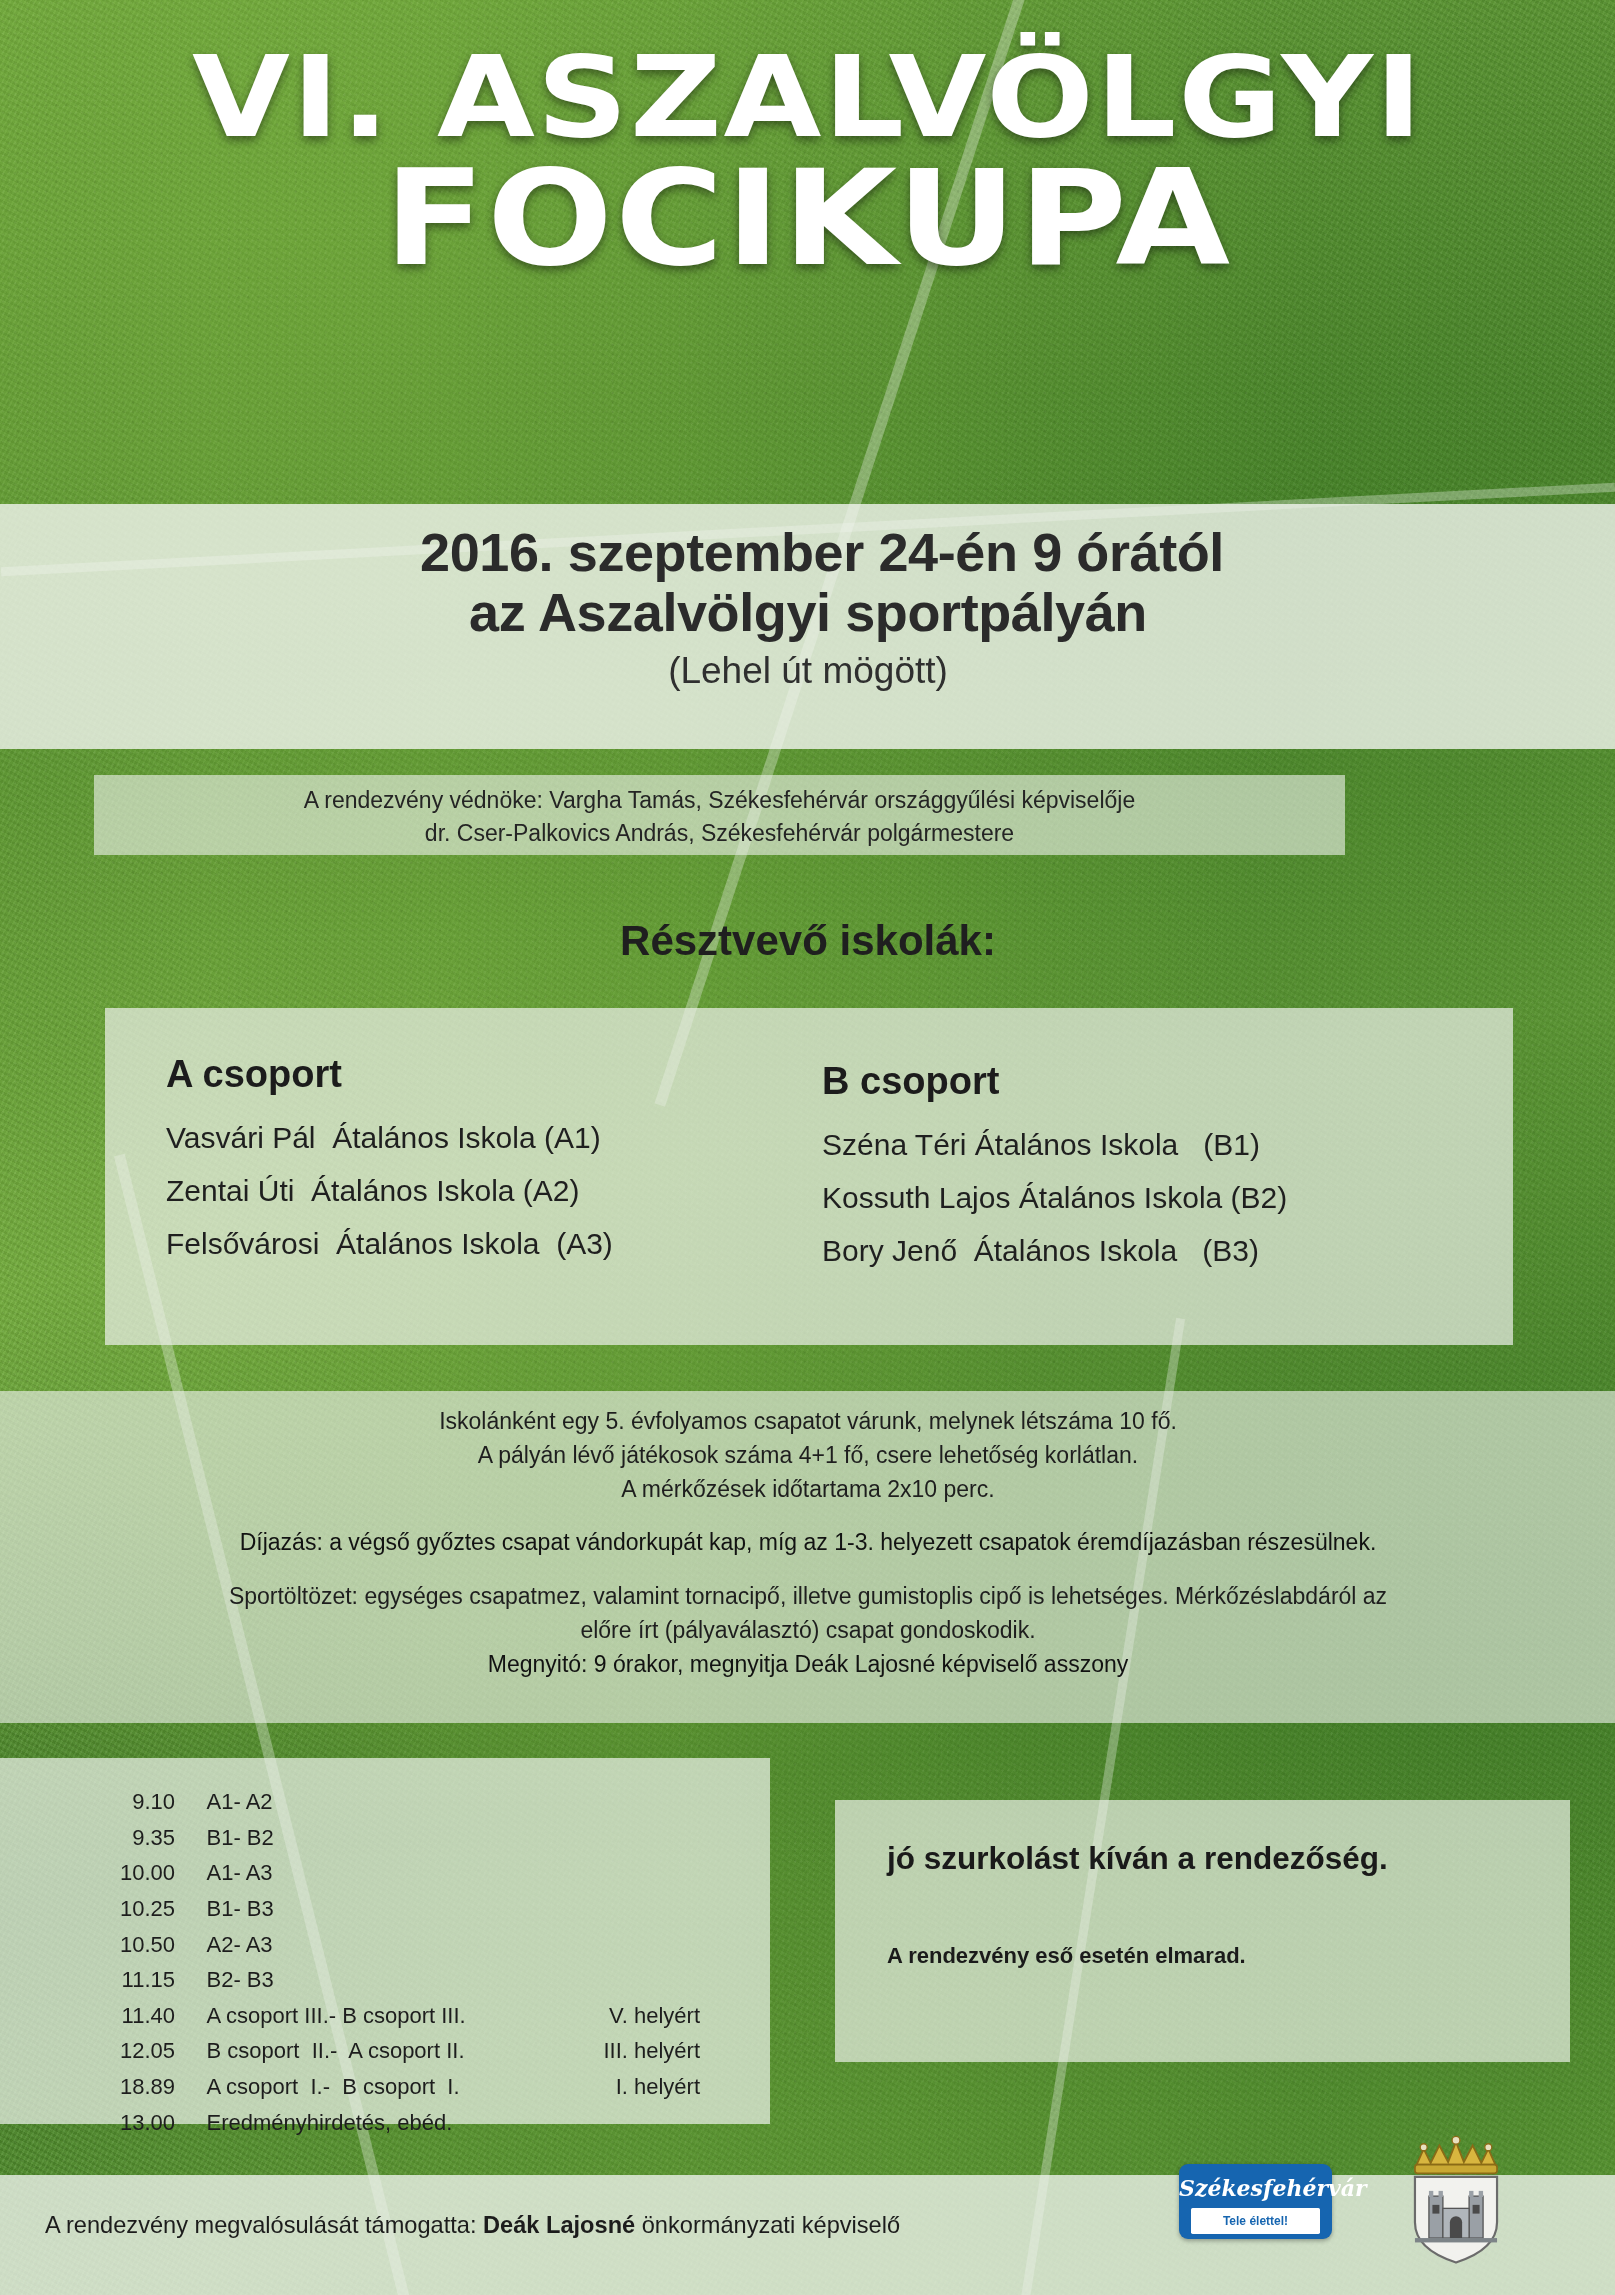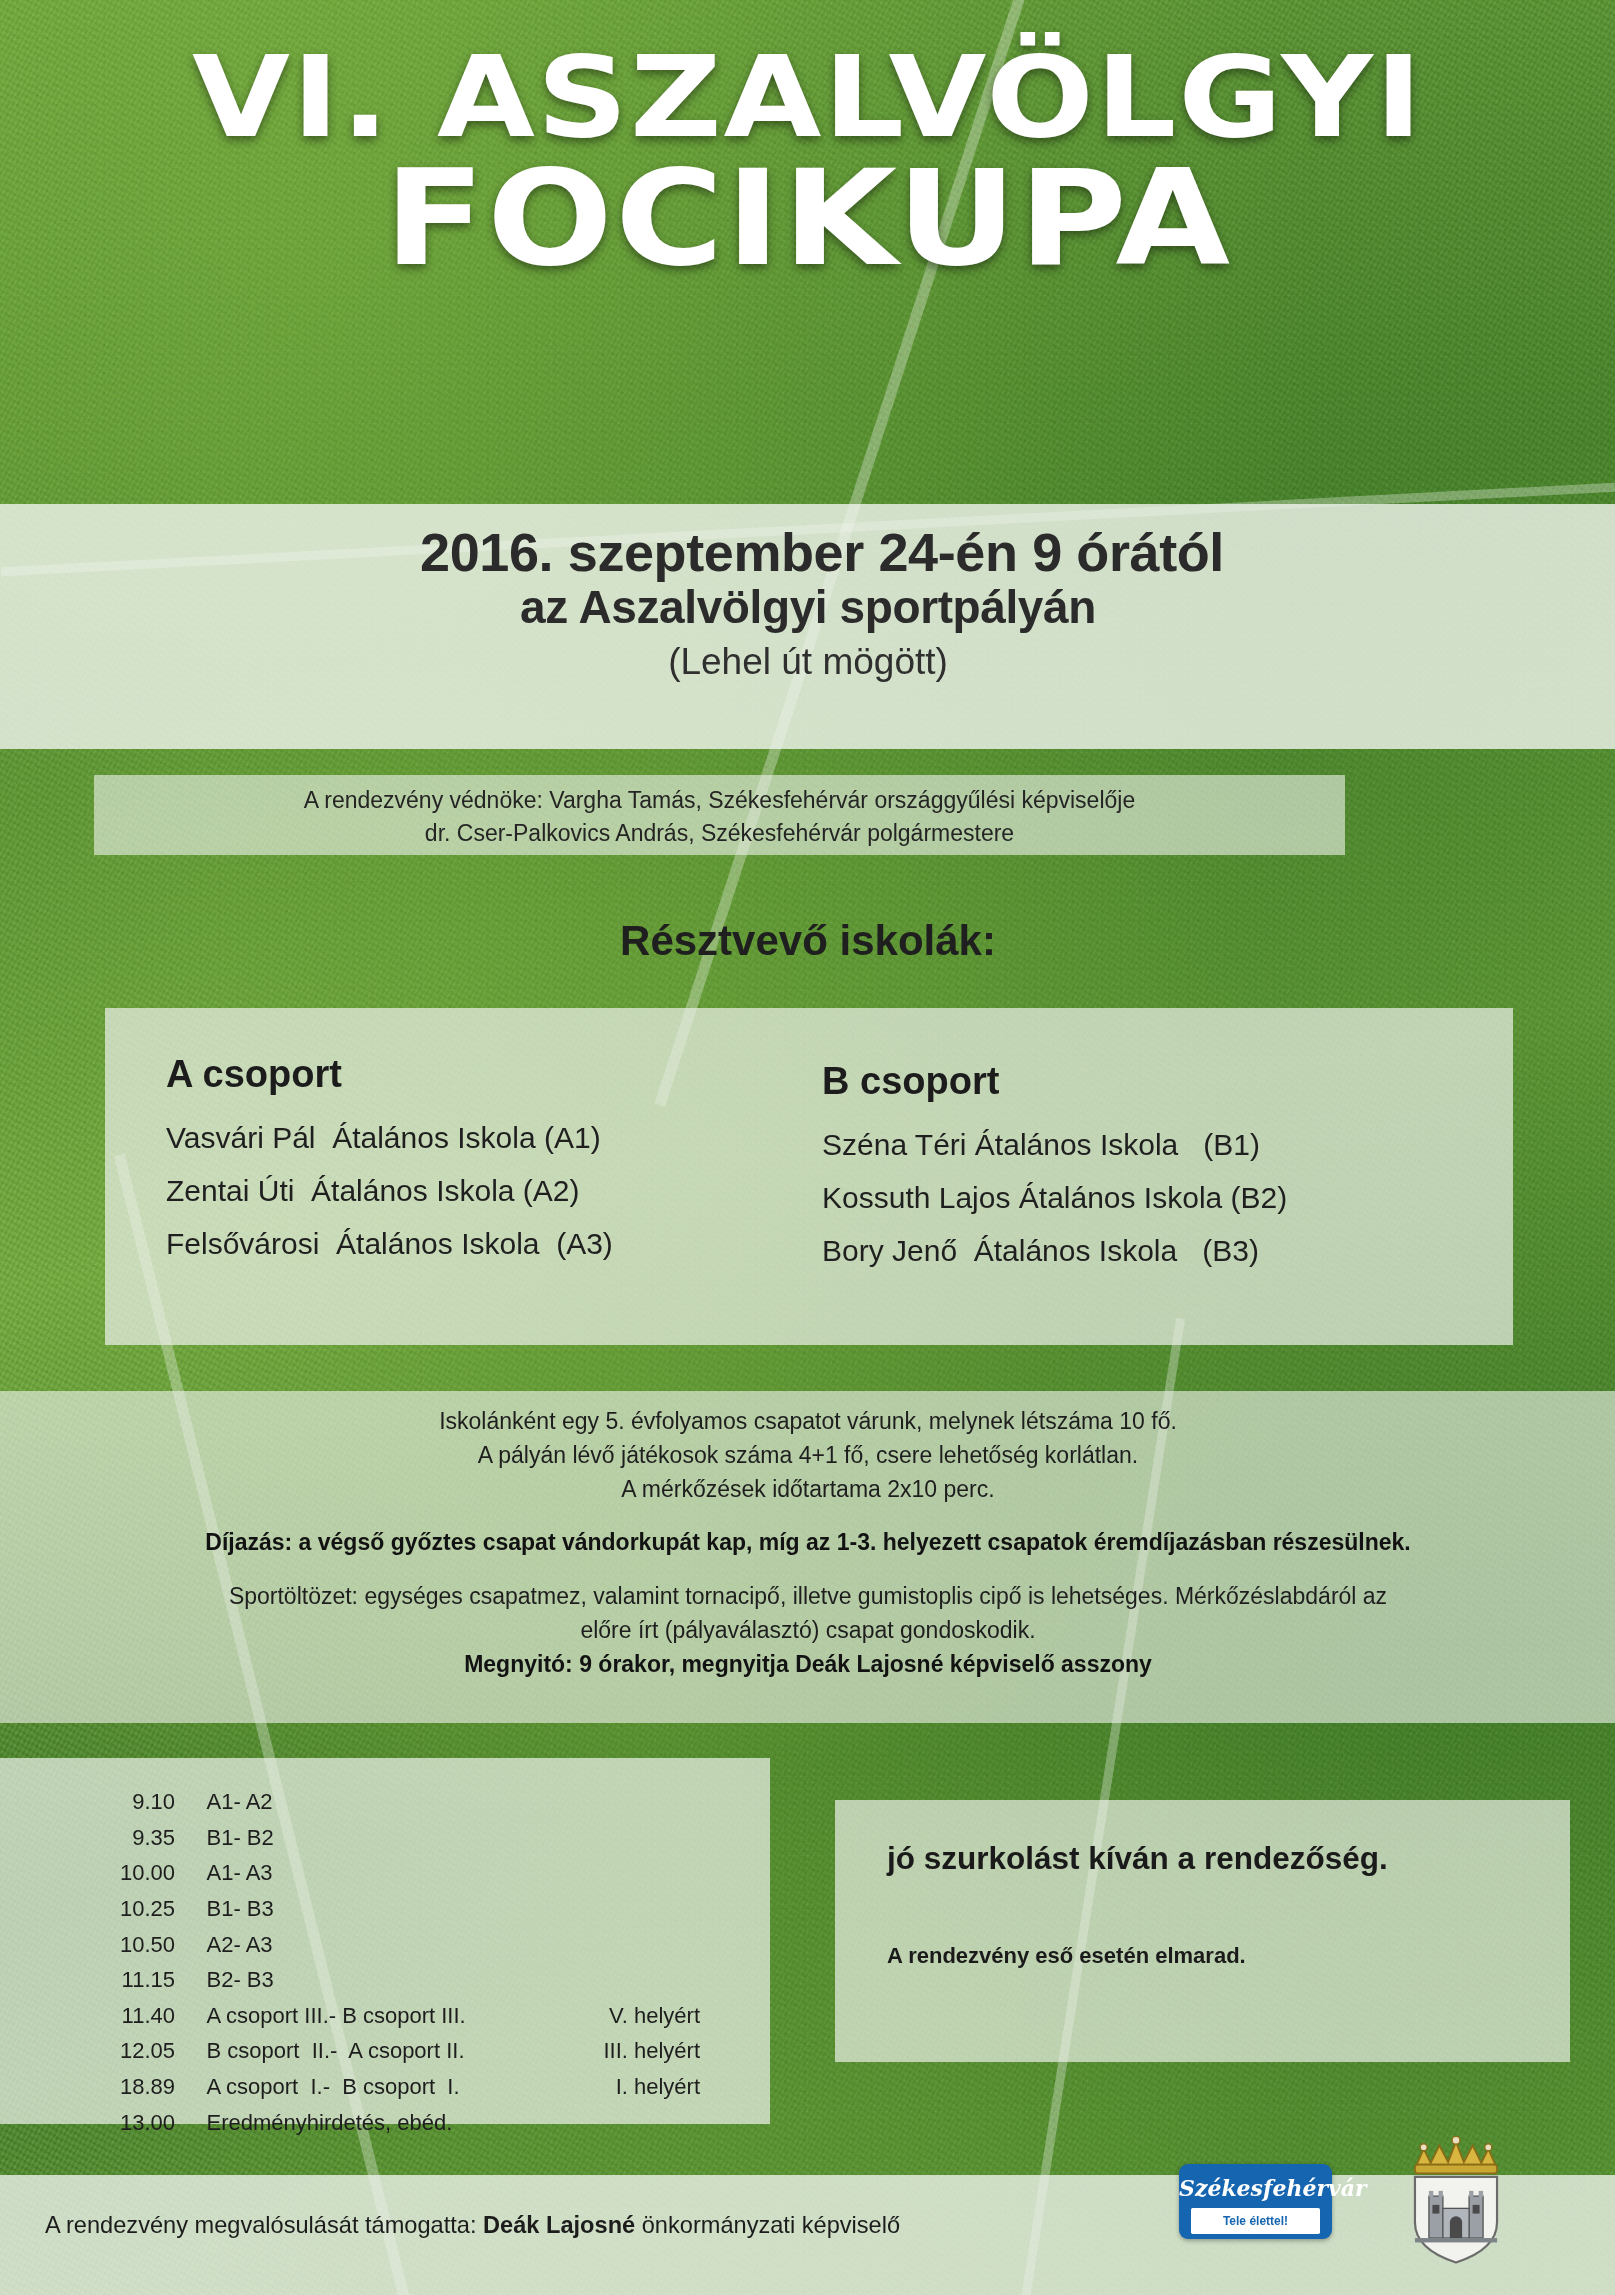--- a/index.html
+++ b/index.html
@@ -71,21 +71,21 @@
   .date-panel {
     top: 504px; left: 0; width: 100%; height: 245px;
     text-align: center;
     padding-top: 17.5px;
   }
   .date-l1 {
     font-size: 54px; font-weight: bold; color: #2b2b2b;
     letter-spacing: -0.4px; line-height: 1.12; margin-left: 28px;
   }
   .date-l2 {
-    font-size: 46px; font-weight: bold; color: #2b2b2b;
+    font-size: 54px; font-weight: bold; color: #2b2b2b;
     letter-spacing: -0.4px; line-height: 1.12;
   }
   .date-sub { font-size: 37px; color: #2f2f2f; margin-top: 8px; }
 
   .patron-panel {
     top: 775px; left: 94px; width: 1251px; height: 80px;
     text-align: center; padding-top: 8.7px;
     background: rgba(236,240,233,0.62);
   }
   .patron-line { font-size: 23px; color: #242424; line-height: 1.45; }
@@ -105,21 +105,21 @@
   .col-b { left: 717px; margin-top: 7px; }
   .group-head { font-size: 38px; font-weight: bold; color: #1c1c1c; margin-bottom: 24.5px; }
   .group-item { font-size: 30px; color: #1f1f1f; margin-bottom: 19px; white-space: pre; }
 
   .rules-panel {
     top: 1391px; left: 0; width: 100%; height: 332px;
     background: rgba(238,241,235,0.62);
     text-align: center; padding-top: 13px;
   }
   .rules-line { font-size: 23px; color: #1e1e1e; line-height: 1.48; }
-  .rules-bold { font-size: 23px; color: #121212; font-weight: bold; line-height: 1.5; }
+  .rules-bold { font-size: 23px; color: #121212; font-weight: normal; line-height: 1.5; }
   .sp-before { margin-top: 19px; }
 
   .schedule-panel {
     top: 1758px; left: 0; width: 770px; height: 366px;
     background: rgba(240,243,238,0.70);
     padding: 26px 0 0 79px;
   }
   .sched-row { display: flex; font-size: 22px; color: #1d1d1d; line-height: 1.62; white-space: pre; }
   .sched-time { width: 96px; text-align: right; }
   .sched-match { width: 350px; padding-left: 31.5px; }

